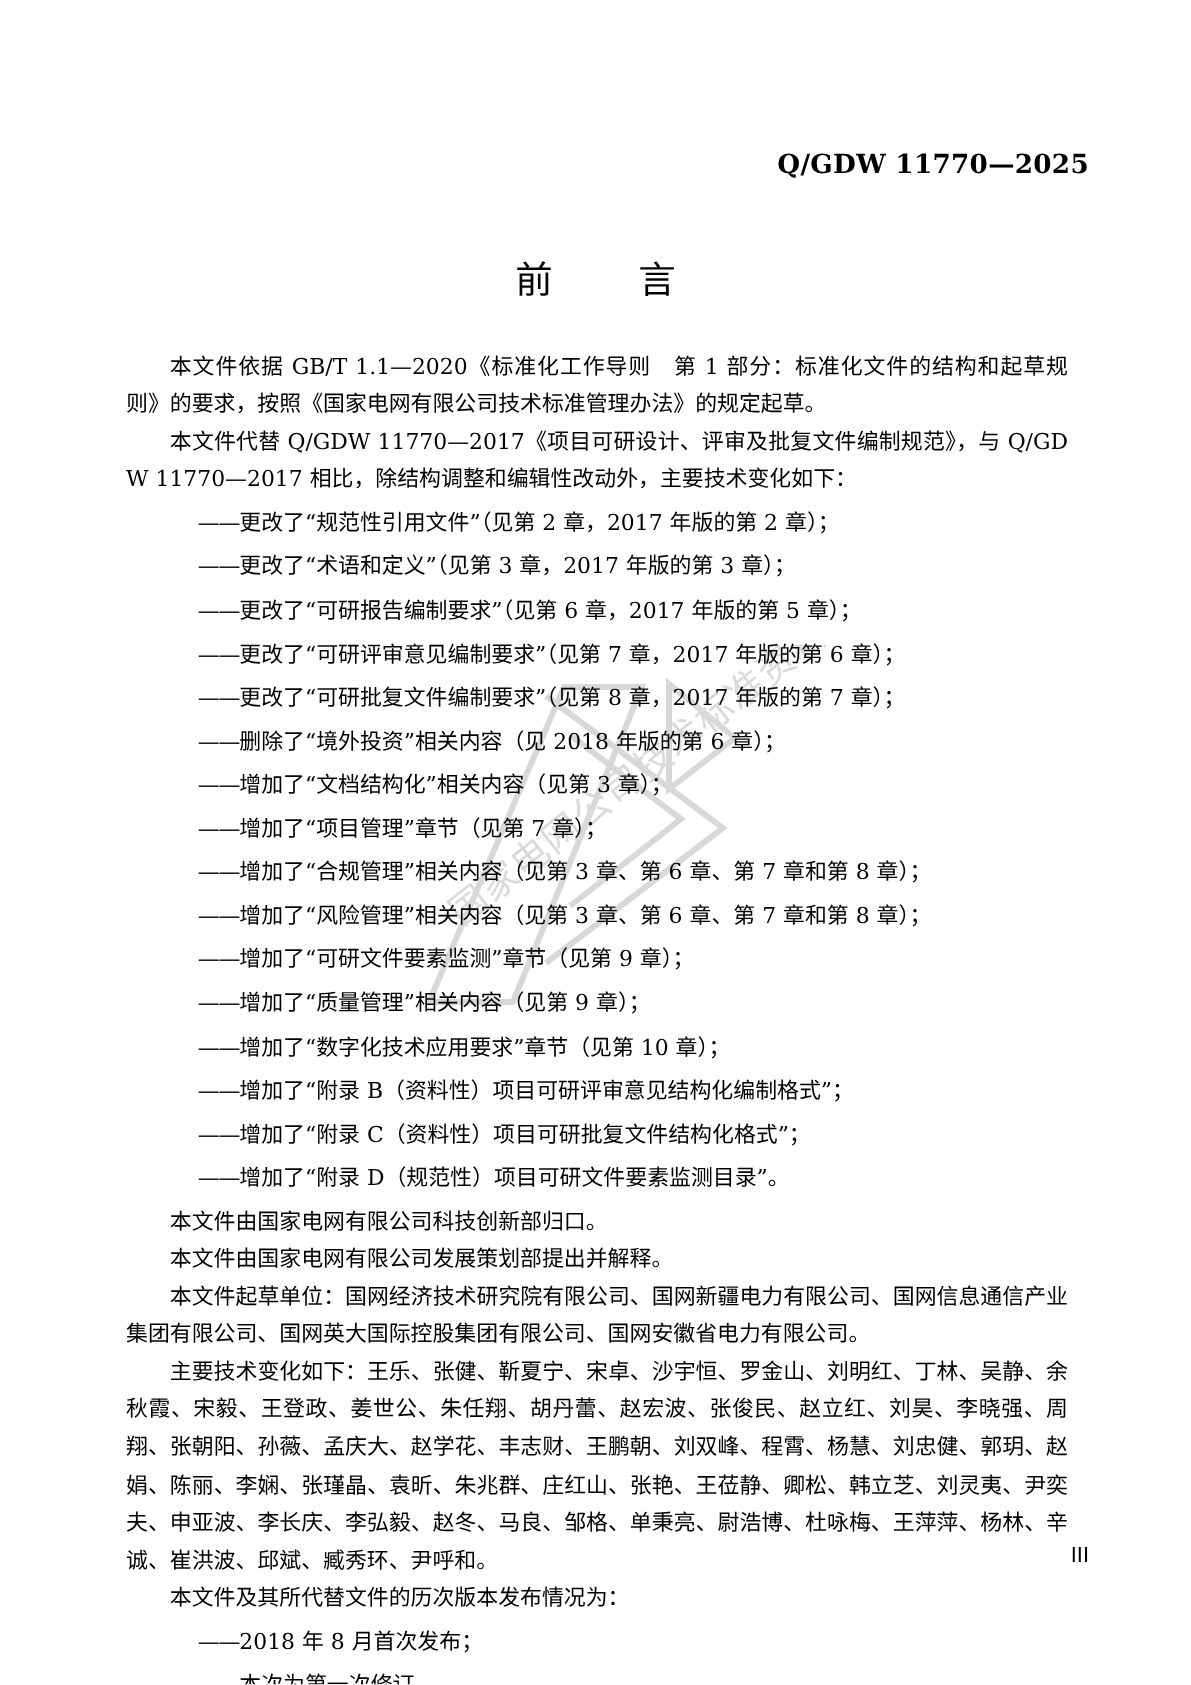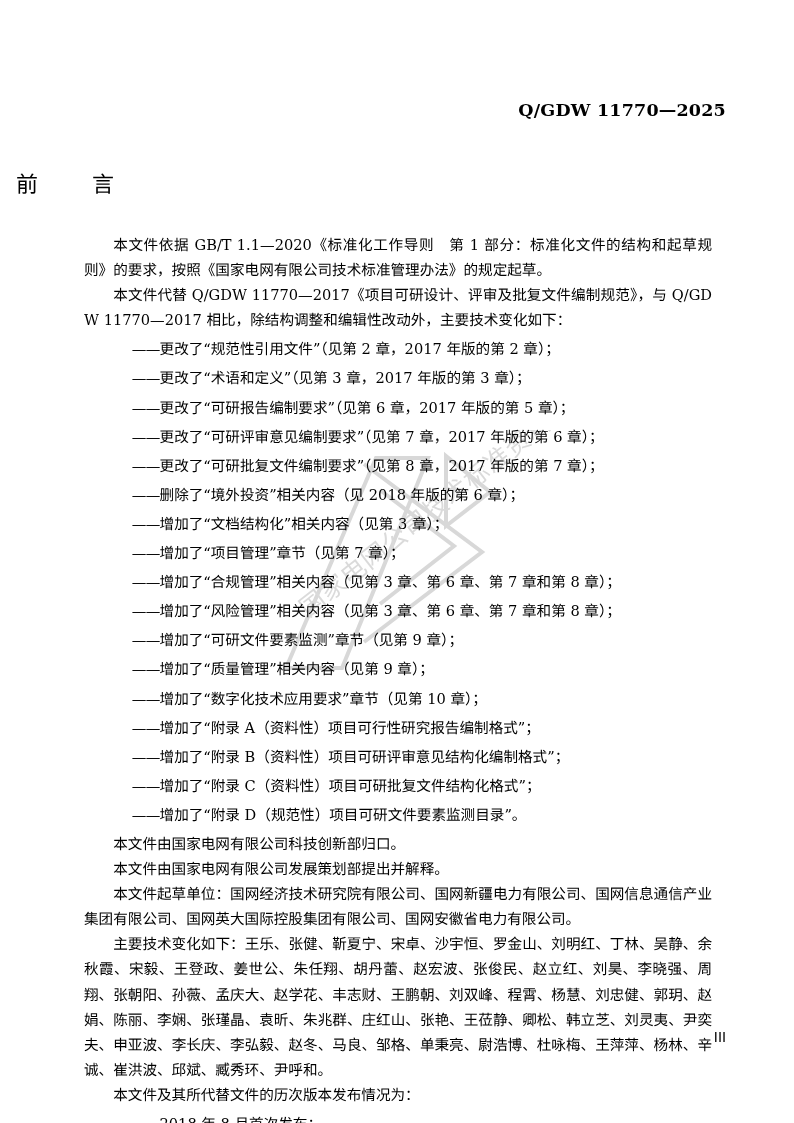--- a/index.html
+++ b/index.html
@@ -48,23 +48,23 @@
     z-index: 2;
     margin-left: 11px;
   }
 
   
   .doc-title {
     position: absolute;
     top: 166px;
     left: 0;
     width: 794px;
-    text-align: left;
+    text-align: center;
     font-family: "DejaVu Sans", "Liberation Sans", sans-serif;
-    font-size: 22px;
+    font-size: 25px;
     font-weight: normal;
     letter-spacing: 16px;
     text-indent: 16px;
     z-index: 2;
   }
 
   
   .content {
     position: absolute;
     top: 232px;
@@ -151,21 +151,20 @@
       <p class="dash-item">更改了“可研评审意见编制要求”（见第 7 章，2017 年版的第 6 章）；</p>
       <p class="dash-item">更改了“可研批复文件编制要求”（见第 8 章，2017 年版的第 7 章）；</p>
       <p class="dash-item">删除了“境外投资”相关内容（见 2018 年版的第 6 章）；</p>
       <p class="dash-item">增加了“文档结构化”相关内容（见第 3 章）；</p>
       <p class="dash-item">增加了“项目管理”章节（见第 7 章）；</p>
       <p class="dash-item">增加了“合规管理”相关内容（见第 3 章、第 6 章、第 7 章和第 8 章）；</p>
       <p class="dash-item">增加了“风险管理”相关内容（见第 3 章、第 6 章、第 7 章和第 8 章）；</p>
       <p class="dash-item">增加了“可研文件要素监测”章节（见第 9 章）；</p>
       <p class="dash-item">增加了“质量管理”相关内容（见第 9 章）；</p>
       <p class="dash-item">增加了“数字化技术应用要求”章节（见第 10 章）；</p>
-      <p class="dash-item">增加了“附录 A（资料性）项目可行性研究报告编制格式”；</p>
       <p class="dash-item">增加了“附录 B（资料性）项目可研评审意见结构化编制格式”；</p>
       <p class="dash-item">增加了“附录 C（资料性）项目可研批复文件结构化格式”；</p>
       <p class="dash-item">增加了“附录 D（规范性）项目可研文件要素监测目录”。</p>
     </div>
 
     <p class="para">本文件由国家电网有限公司科技创新部归口。</p>
 
     <p class="para">本文件由国家电网有限公司发展策划部提出并解释。</p>
 
     <p class="para-hang">本文件起草单位：国网经济技术研究院有限公司、国网新疆电力有限公司、国网信息通信产业集团有限公司、国网英大国际控股集团有限公司、国网安徽省电力有限公司。</p>

